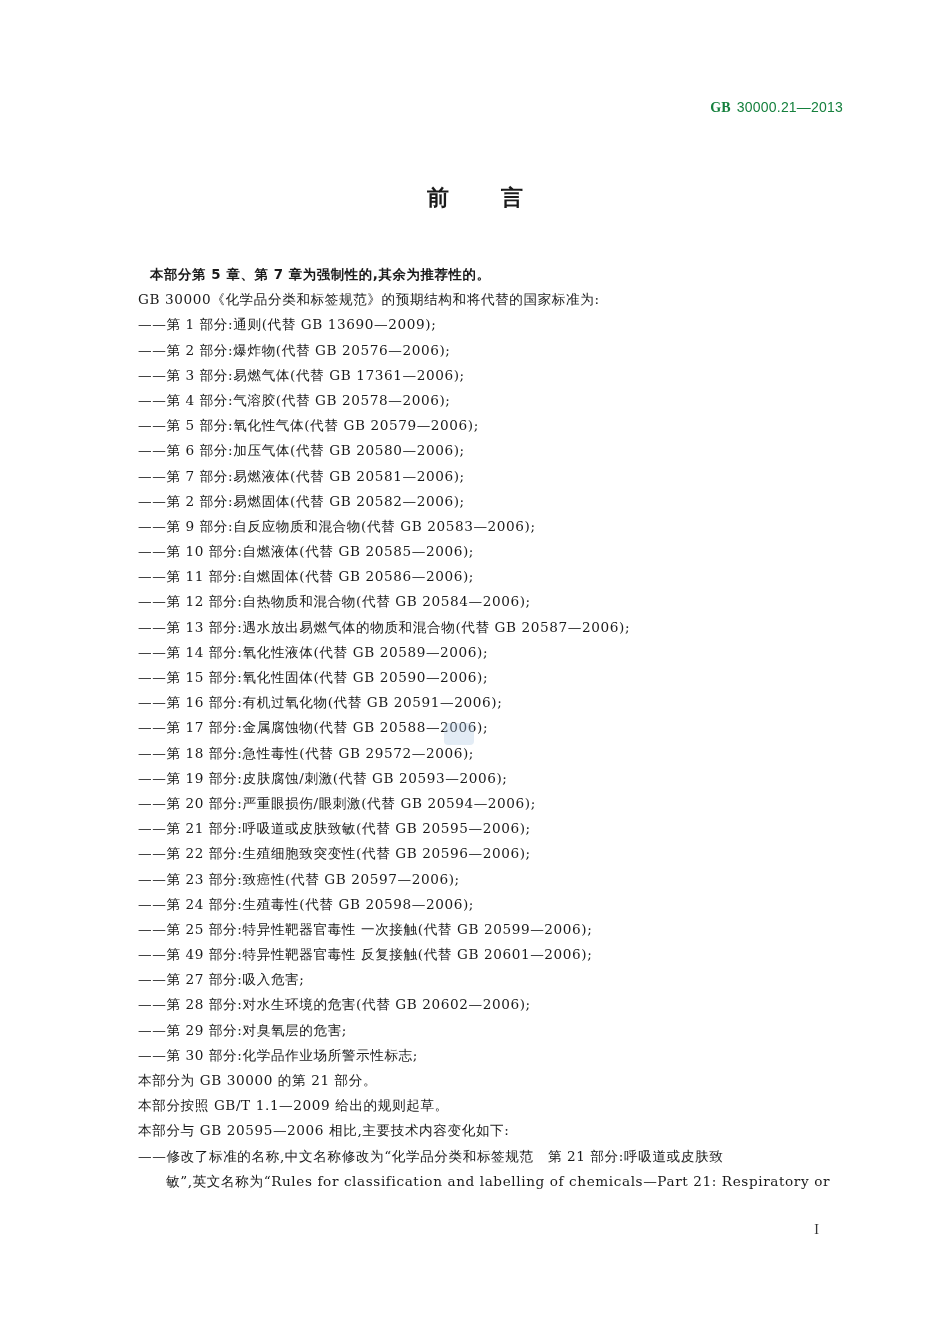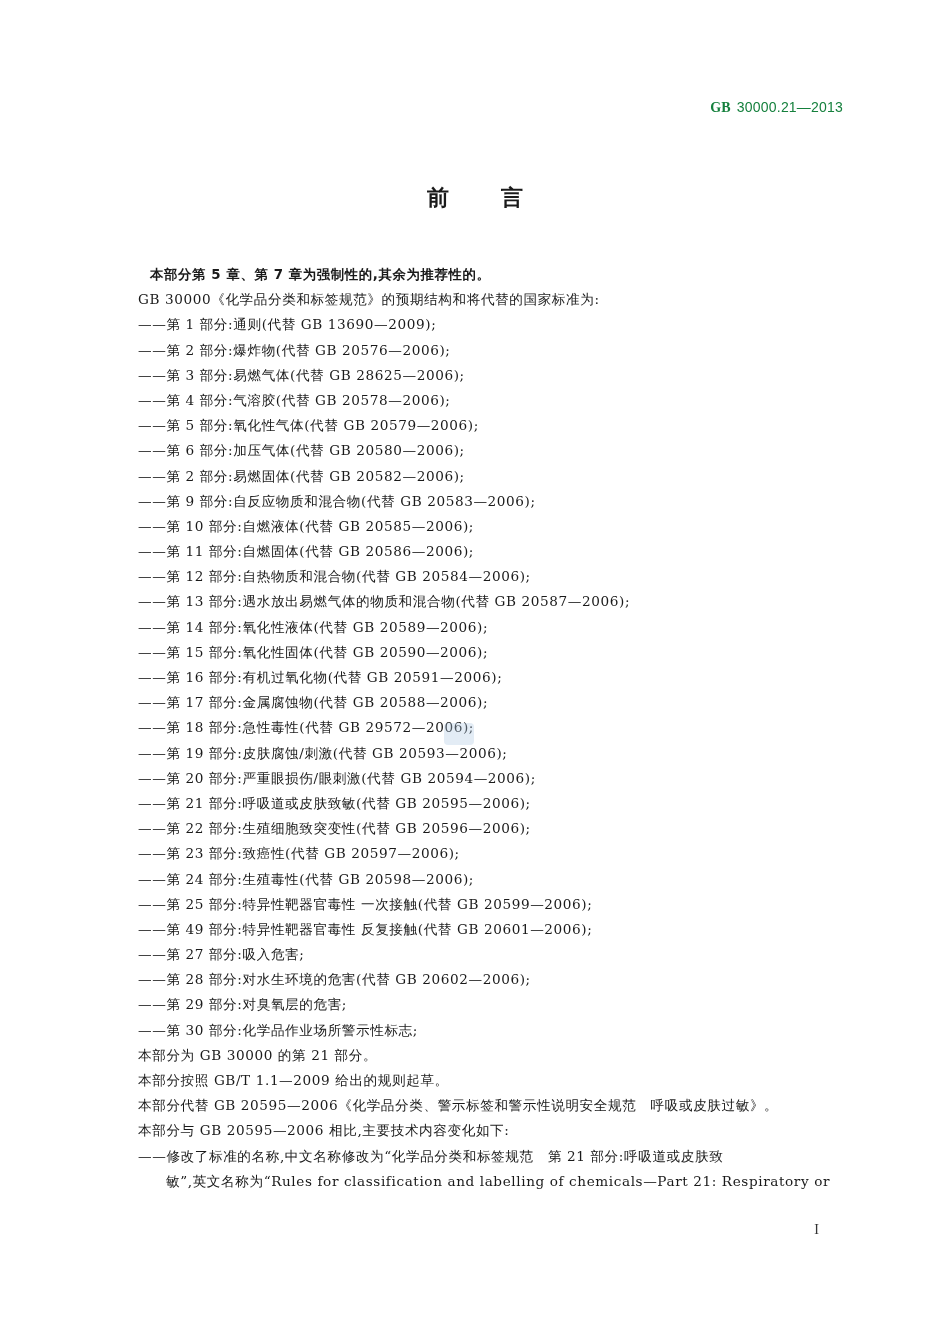--- a/index.html
+++ b/index.html
@@ -46,24 +46,25 @@
   <span>前</span><span class="gap"></span><span>言</span>
 </div>
 
 <div class="content">
   <div class="line bold">本部分第 5 章、第 7 章为强制性的,其余为推荐性的。</div>
   <div class="line">GB 30000《化学品分类和标签规范》的预期结构和将代替的国家标准为:</div>
 
   <div>
     <div class="line">——第 1 部分:通则(代替 GB 13690—2009);</div>
     <div class="line">——第 2 部分:爆炸物(代替 GB 20576—2006);</div>
-    <div class="line">——第 3 部分:易燃气体(代替 GB 28625—2006);</div>
+    <div class="line">——第 3 部分:易燃气体(代替 GB 17361—2006);</div>
     <div class="line">——第 4 部分:气溶胶(代替 GB 20578—2006);</div>
     <div class="line">——第 5 部分:氧化性气体(代替 GB 20579—2006);</div>
     <div class="line">——第 6 部分:加压气体(代替 GB 20580—2006);</div>
+    <div class="line">——第 7 部分:易燃液体(代替 GB 20581—2006);</div>
     <div class="line">——第 2 部分:易燃固体(代替 GB 20582—2006);</div>
     <div class="line">——第 9 部分:自反应物质和混合物(代替 GB 20583—2006);</div>
     <div class="line">——第 10 部分:自燃液体(代替 GB 20585—2006);</div>
     <div class="line">——第 11 部分:自燃固体(代替 GB 20586—2006);</div>
     <div class="line">——第 12 部分:自热物质和混合物(代替 GB 20584—2006);</div>
     <div class="line">——第 13 部分:遇水放出易燃气体的物质和混合物(代替 GB 20587—2006);</div>
     <div class="line">——第 14 部分:氧化性液体(代替 GB 20589—2006);</div>
     <div class="line">——第 15 部分:氧化性固体(代替 GB 20590—2006);</div>
     <div class="line">——第 16 部分:有机过氧化物(代替 GB 20591—2006);</div>
     <div class="line">——第 17 部分:金属腐蚀物(代替 GB 20588—2006);</div>
@@ -77,21 +78,20 @@
     <div class="line">——第 25 部分:特异性靶器官毒性 一次接触(代替 GB 20599—2006);</div>
     <div class="line">——第 49 部分:特异性靶器官毒性 反复接触(代替 GB 20601—2006);</div>
     <div class="line">——第 27 部分:吸入危害;</div>
     <div class="line">——第 28 部分:对水生环境的危害(代替 GB 20602—2006);</div>
     <div class="line">——第 29 部分:对臭氧层的危害;</div>
     <div class="line">——第 30 部分:化学品作业场所警示性标志;</div>
   </div>
 
   <div class="line">本部分为 GB 30000 的第 21 部分。</div>
   <div class="line">本部分按照 GB/T 1.1—2009 给出的规则起草。</div>
-  <div class="line">本部分代替 GB 20595—2006《化学品分类、警示标签和警示性说明安全规范　呼吸或皮肤过敏》。</div>
   <div class="line">本部分与 GB 20595—2006 相比,主要技术内容变化如下:</div>
   <div class="line">——修改了标准的名称,中文名称修改为“化学品分类和标签规范　第 21 部分:呼吸道或皮肤致</div>
   <div class="line indent">敏”,英文名称为“Rules for classification and labelling of chemicals—Part 21: Respiratory or</div>
 </div>
 
 <div class="watermark"></div>
 
 <div class="page-no">I</div>
 
 </body></html>

